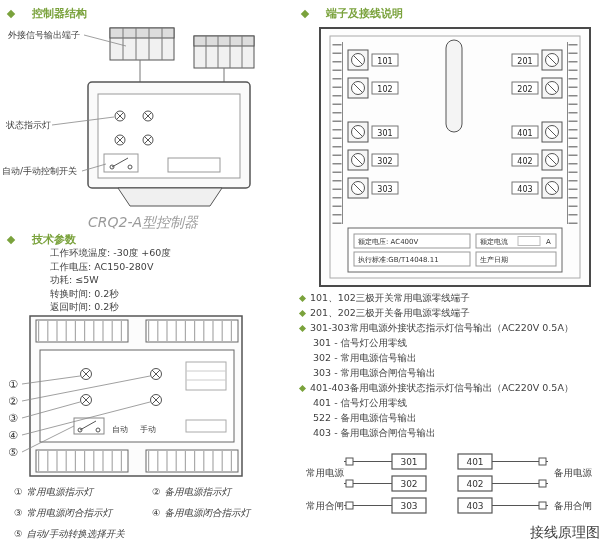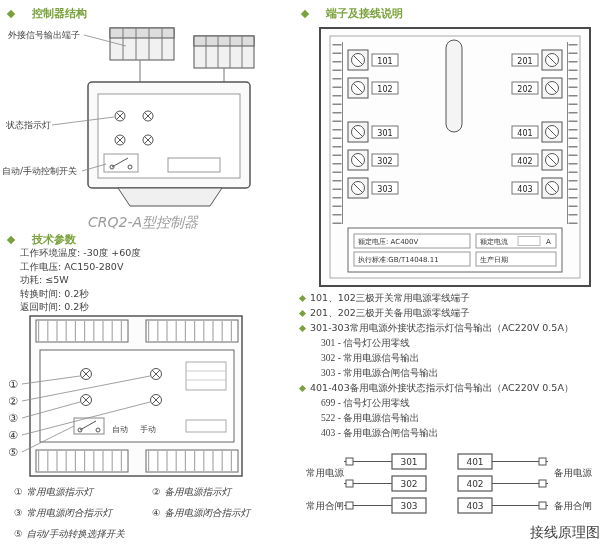--- a/index.html
+++ b/index.html
@@ -5,29 +5,29 @@
   * { margin:0; padding:0; box-sizing:border-box; }
   html,body { background:#fff; }
   body { font-family:"DejaVu Sans","Liberation Sans",sans-serif; }
   .page { position:relative; width:600px; height:558px; background:#ffffff; overflow:hidden;
           --accent:#7aa23c; --text:#3f3f3f; }
   .abs { position:absolute; }
   .heading { position:absolute; display:flex; align-items:center; gap:18px;
              font-size:11px; font-weight:bold; color:var(--accent); }
   .diamond { width:6px; height:6px; background:var(--accent); transform:rotate(45deg);
              display:inline-block; flex:none; }
-  .specs { position:absolute; font-size:9.5px; color:var(--text); }
+  .specs { position:absolute; font-size:9.5px; color:var(--text);margin-left:30px; }
   .specs div { line-height:13.5px; white-space:nowrap; }
   .caption-gray { color:#9a9a9a; font-size:14px; white-space:nowrap;font-style:italic; }
   .notes { position:absolute; width:298px;text-align:right; }
   .note-row { display:flex; gap:5px; align-items:flex-start; font-size:9.5px;
               color:var(--text); line-height:12px; margin-bottom:3px; }
   .note-bullet { width:5px; height:5px; background:var(--accent); transform:rotate(45deg);
                  margin-top:3.5px; flex:none; }
-  .note-sub { margin-left:21px;font-family:Liberation Serif, serif; }
+  .note-sub { margin-left:13px; }
   .legend { position:absolute; display:grid; grid-template-columns:138px auto;
             row-gap:8px; font-size:9.5px; color:var(--text);font-style:italic; }
   .legend-item { white-space:nowrap; }
   .legend-item .lnum { margin-right:4px; }
   .legend-span { grid-column:1 / span 2; }
   .sch-caption { position:absolute; font-size:14px; color:var(--text); text-align:right; }
   
   text { font-family:"DejaVu Sans","Liberation Sans",sans-serif; }
   .svg-label { font-size:9px; fill:#3f3f3f; }
   .leader { stroke:#888; stroke-width:0.8; }
@@ -345,21 +345,21 @@
       <span>302 - 常用电源信号输出</span>
     </div>
     <div class="note-row note-sub">
       <span>303 - 常用电源合闸信号输出</span>
     </div>
     <div class="note-row">
       <span class="note-bullet"></span>
       <span>401-403备用电源外接状态指示灯信号输出（AC220V 0.5A）</span>
     </div>
     <div class="note-row note-sub">
-      <span>699 - 信号灯公用零线</span>
+      <span>401 - 信号灯公用零线</span>
     </div>
     <div class="note-row note-sub">
       <span>522 - 备用电源信号输出</span>
     </div>
     <div class="note-row note-sub">
       <span>403 - 备用电源合闸信号输出</span>
     </div>
   </div>
 
   <svg class="abs" style="left:300px;top:452px" width="300" height="66" viewBox="0 0 300 66">

